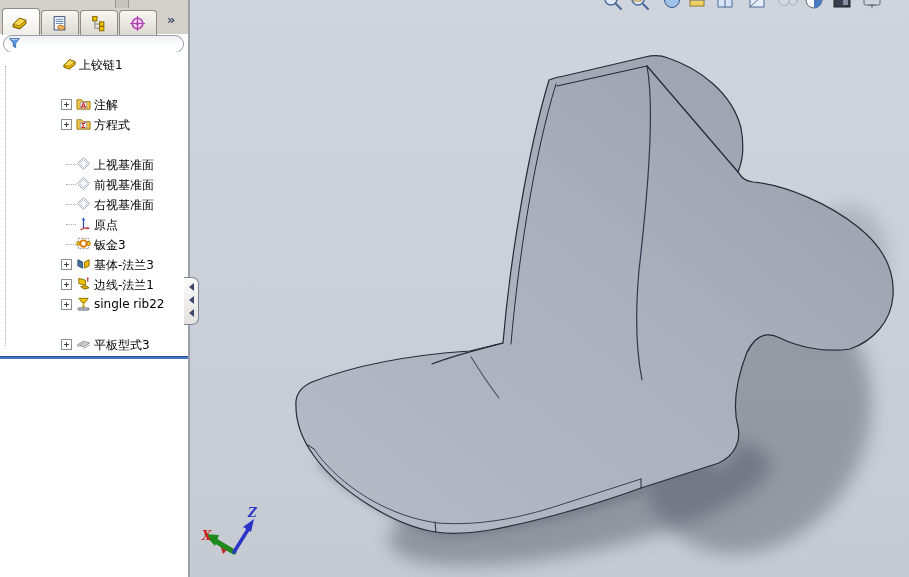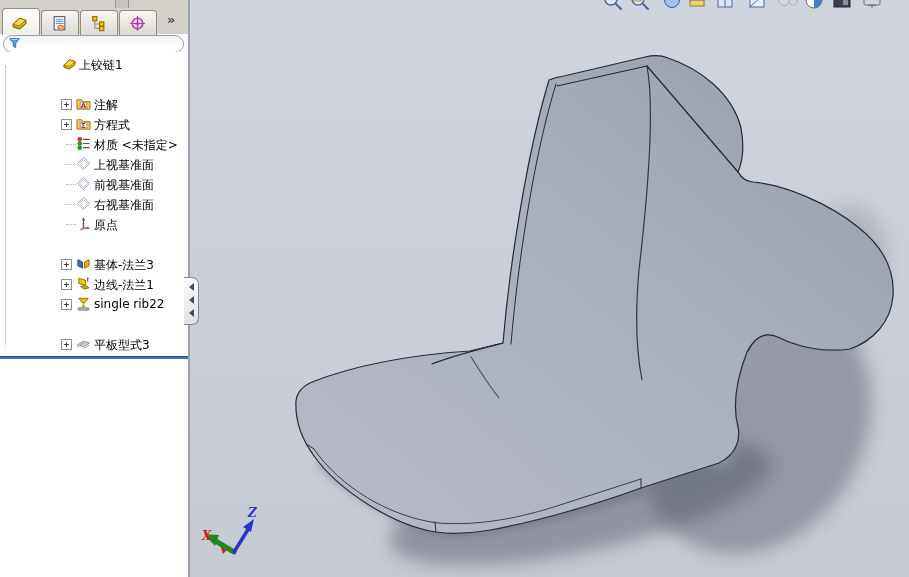--- a/index.html
+++ b/index.html
@@ -197,27 +197,20 @@
           </svg>
         <span class="lbl">注解</span>
       </div>
       <div class="trow" style="top:62px">
         <span class="plus">+</span>
         <svg class="ti">
             <use href="#i-folder-s"></use>
           </svg>
         <span class="lbl">方程式</span>
       </div>
-      <div class="trow" style="top:82px">
-        <span class="stub"></span>
-        <svg class="ti">
-            <use href="#i-material"></use>
-          </svg>
-        <span class="lbl">材质 &lt;未指定&gt;</span>
-      </div>
       <div class="trow" style="top:102px">
         <span class="stub"></span>
         <svg class="ti">
             <use href="#i-plane"></use>
           </svg>
         <span class="lbl">上视基准面</span>
       </div>
       <div class="trow" style="top:122px">
         <span class="stub"></span>
         <svg class="ti">
@@ -231,20 +224,27 @@
             <use href="#i-plane"></use>
           </svg>
         <span class="lbl">右视基准面</span>
       </div>
       <div class="trow" style="top:162px">
         <span class="stub"></span>
         <svg class="ti">
             <use href="#i-origin"></use>
           </svg>
         <span class="lbl">原点</span>
+      </div>
+      <div class="trow" style="top:182px">
+        <span class="stub"></span>
+        <svg class="ti">
+            <use href="#i-sheetmetal"></use>
+          </svg>
+        <span class="lbl">钣金3</span>
       </div>
       <div class="trow" style="top:202px">
         <span class="plus">+</span>
         <svg class="ti">
             <use href="#i-baseflange"></use>
           </svg>
         <span class="lbl">基体-法兰3</span>
       </div>
       <div class="trow" style="top:222px">
         <span class="plus">+</span>

